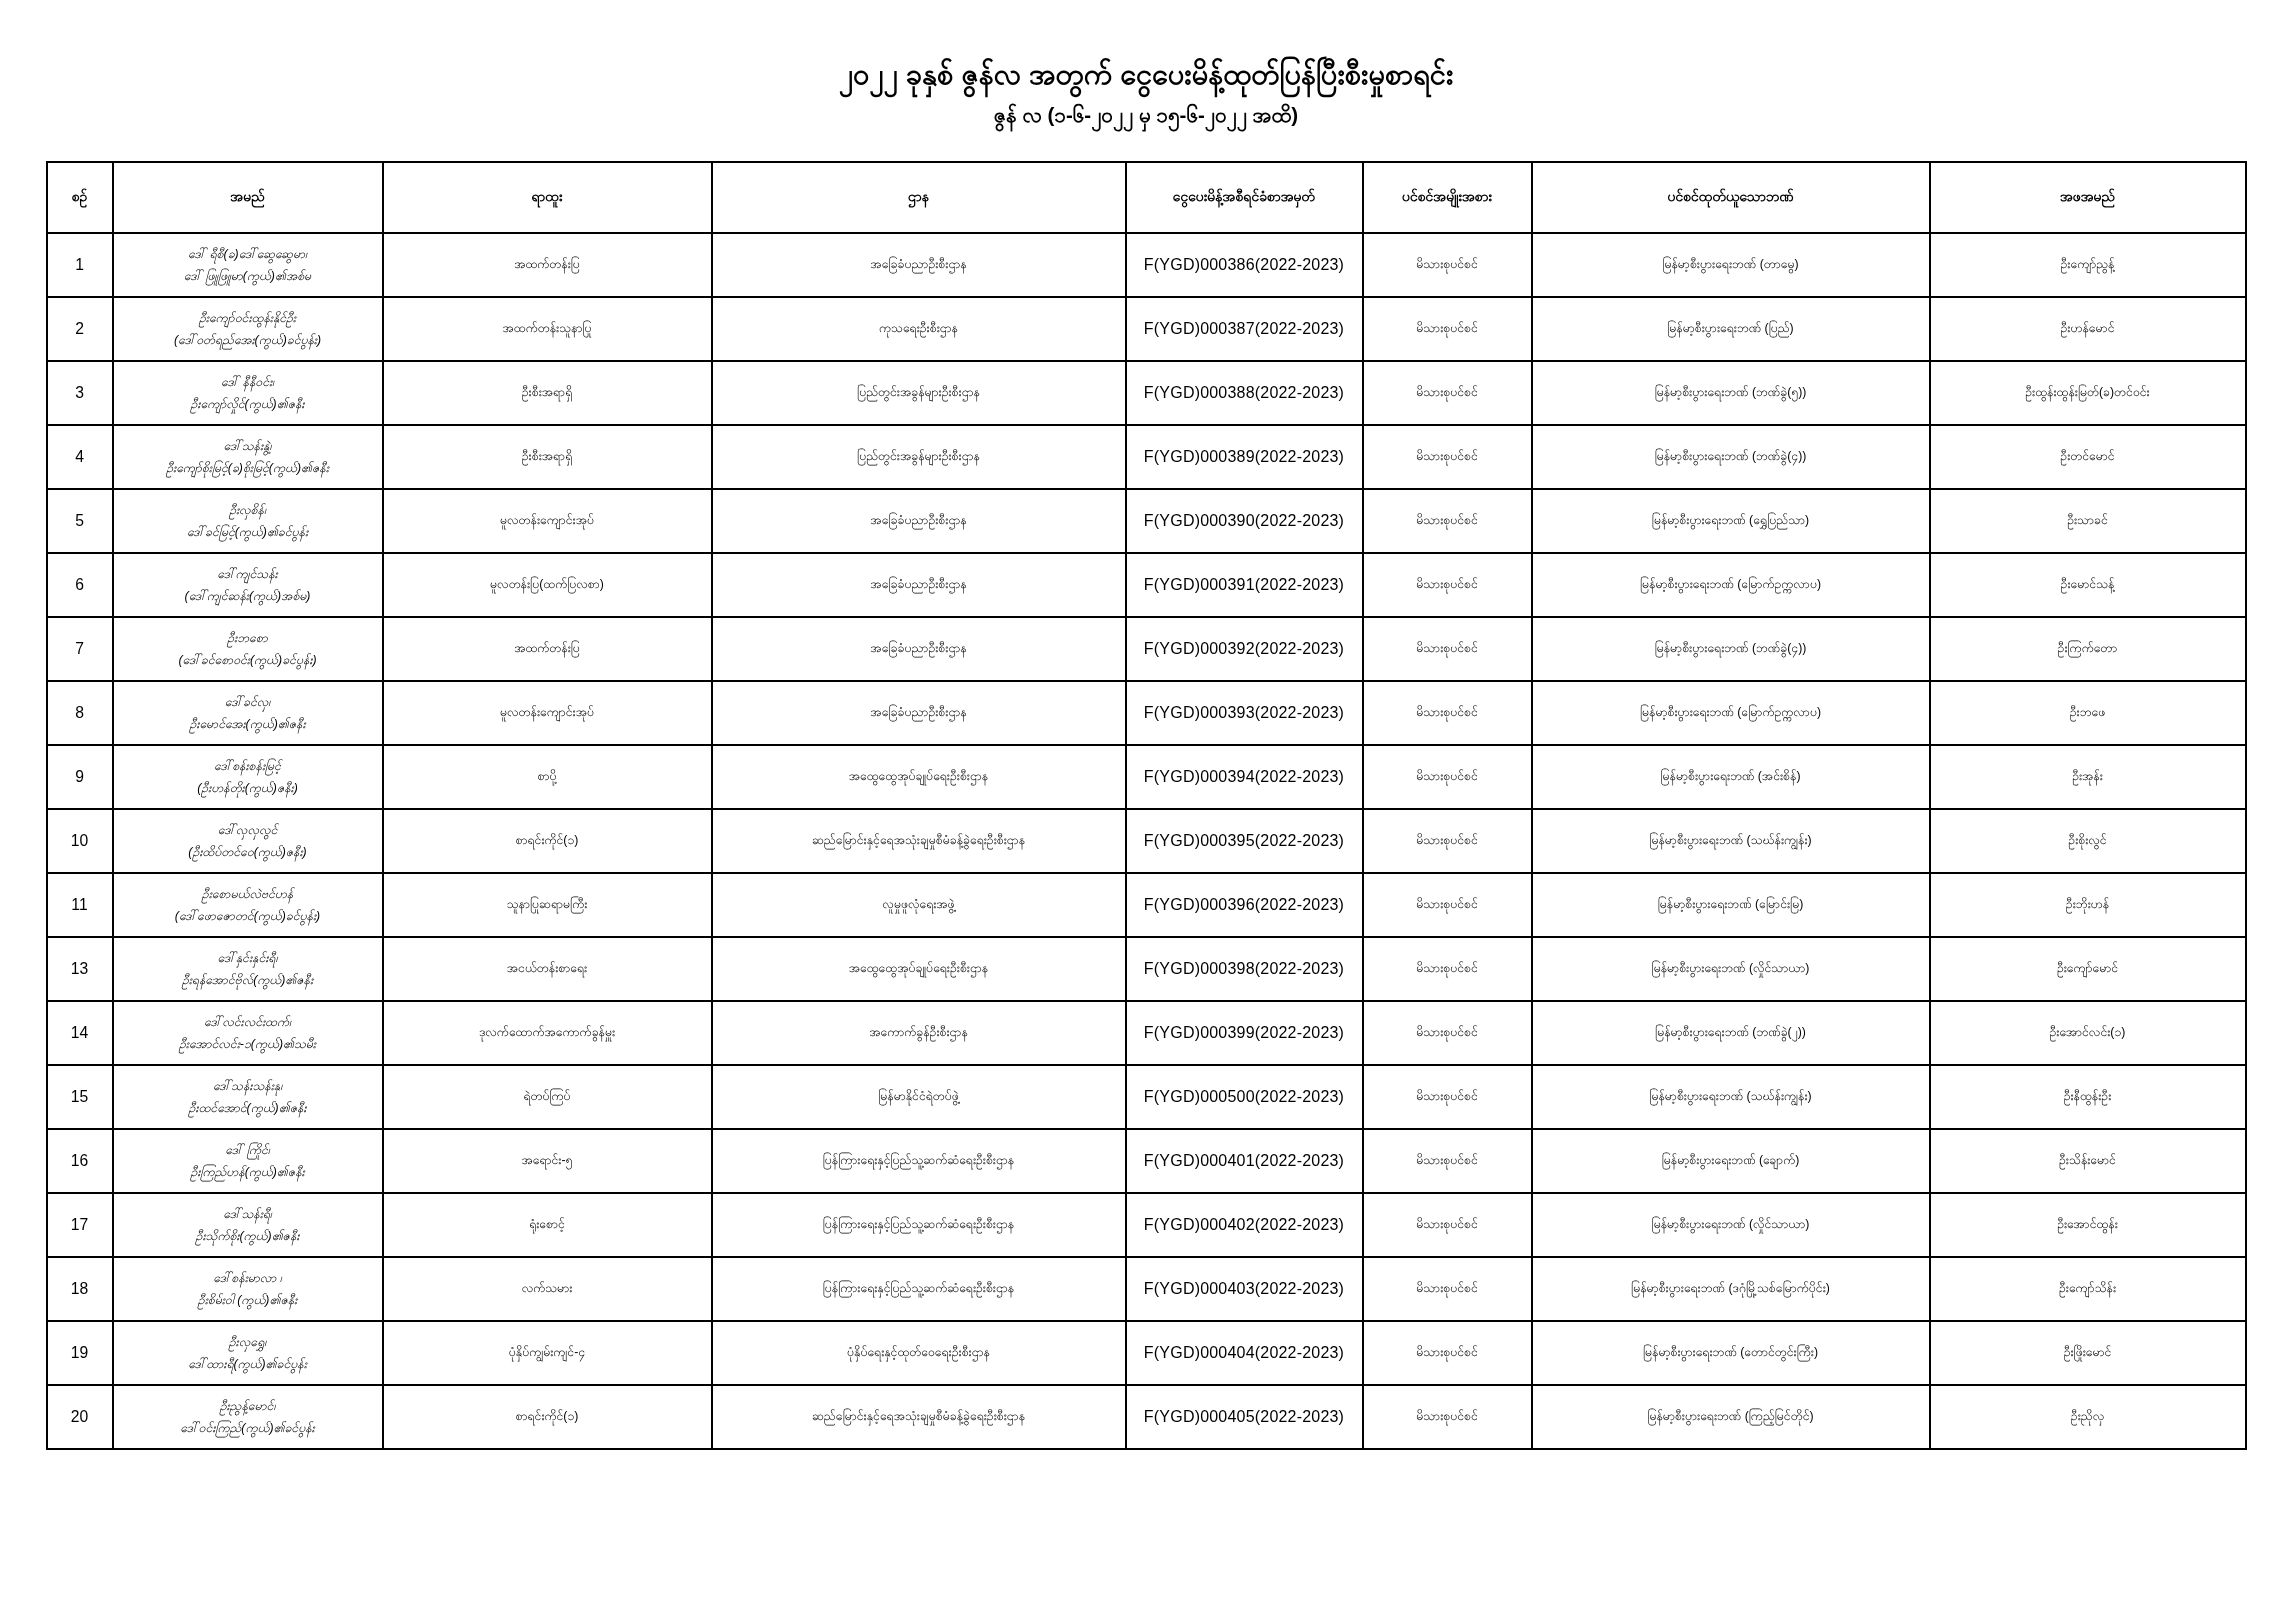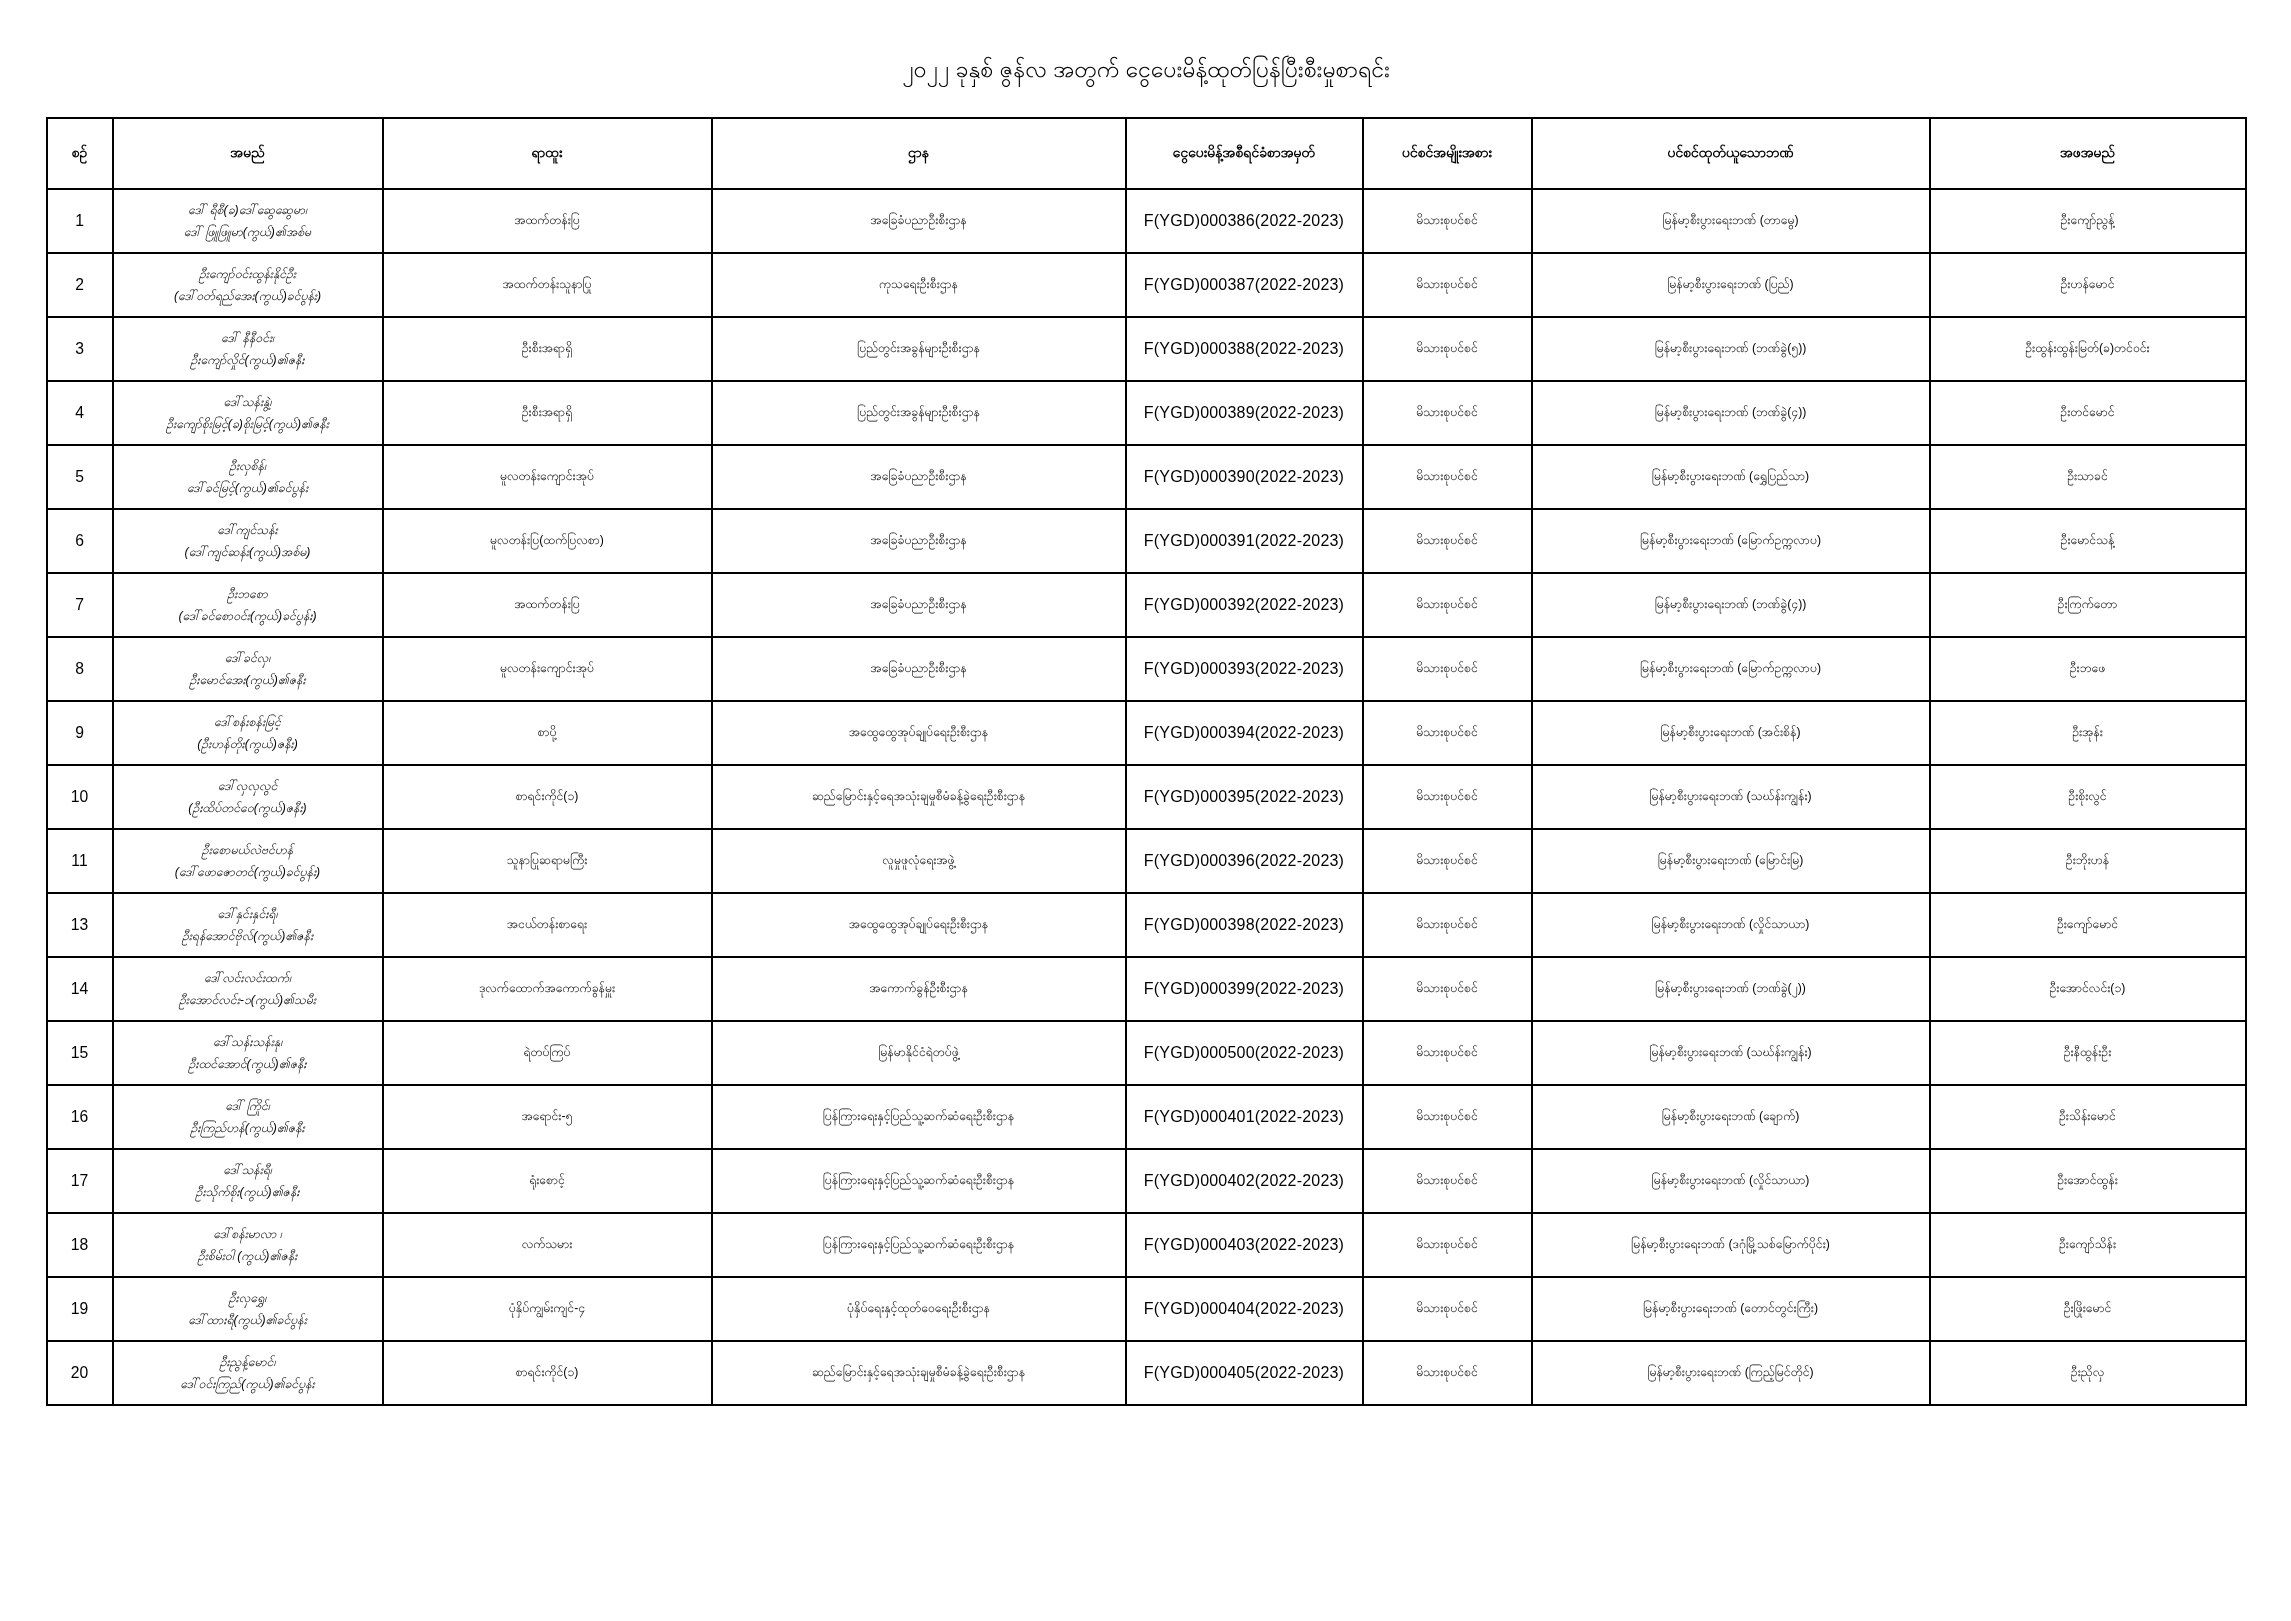--- a/index.html
+++ b/index.html
@@ -15,22 +15,22 @@
     width: 2292px;
     height: 1621px;
     background: #ffffff;
     overflow: hidden;
   }
   .title-block {
     text-align: center;
     padding-top: 51px;
   }
   .title-line1 {
-    font-size: 23px;
-    font-weight: normal;
+    font-size: 29px;
+    font-weight: bold;
     line-height: 1.6;
   }
   .title-line2 {
     font-size: 20.6px;
     font-weight: bold;
     line-height: 1.7;
   }
   table.roster {
     border-collapse: collapse;
     table-layout: fixed;
@@ -73,20 +73,21 @@
     letter-spacing: 0.2px;
   }
 </style>
 </head>
 <body>
 
 <div class="page">
 
   <div class="title-block">
     <div class="title-line1">၂၀၂၂ ခုနှစ် ဇွန်လ အတွက် ငွေပေးမိန့်ထုတ်ပြန်ပြီးစီးမှုစာရင်း</div>
+    <div class="title-line2">ဇွန် လ (၁-၆-၂၀၂၂ မှ ၁၅-၆-၂၀၂၂ အထိ)</div>
   </div>
 
   <table class="roster">
     <colgroup>
       <col style="width:66px">
       <col style="width:270px">
       <col style="width:329px">
       <col style="width:414px">
       <col style="width:237px">
       <col style="width:169px">

